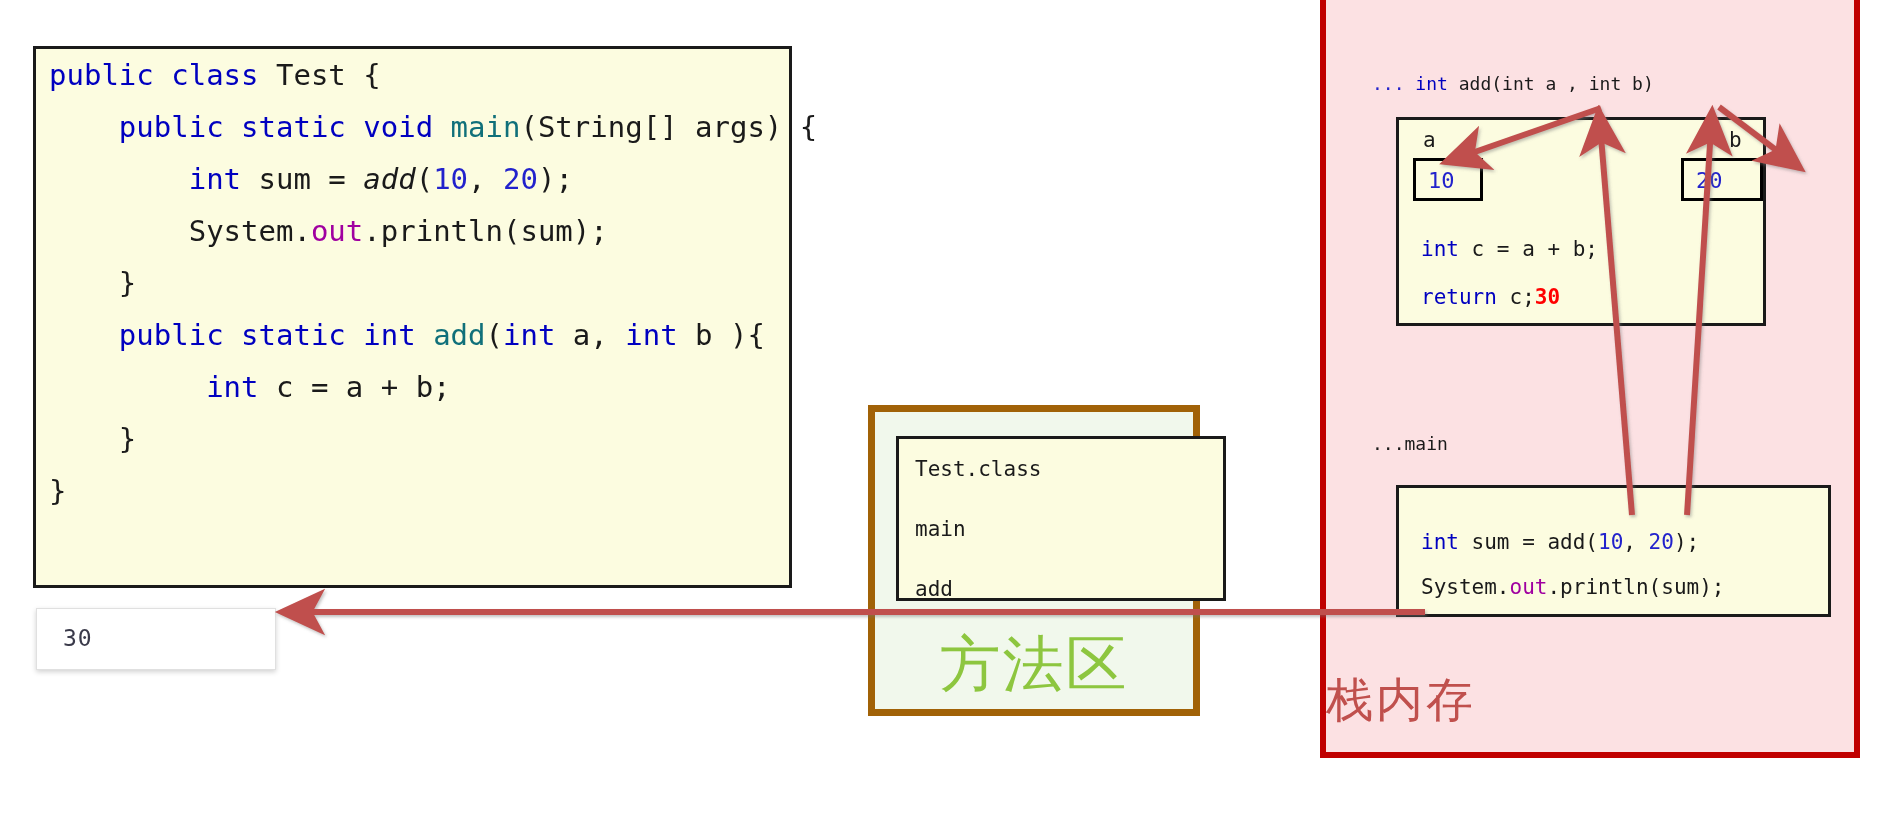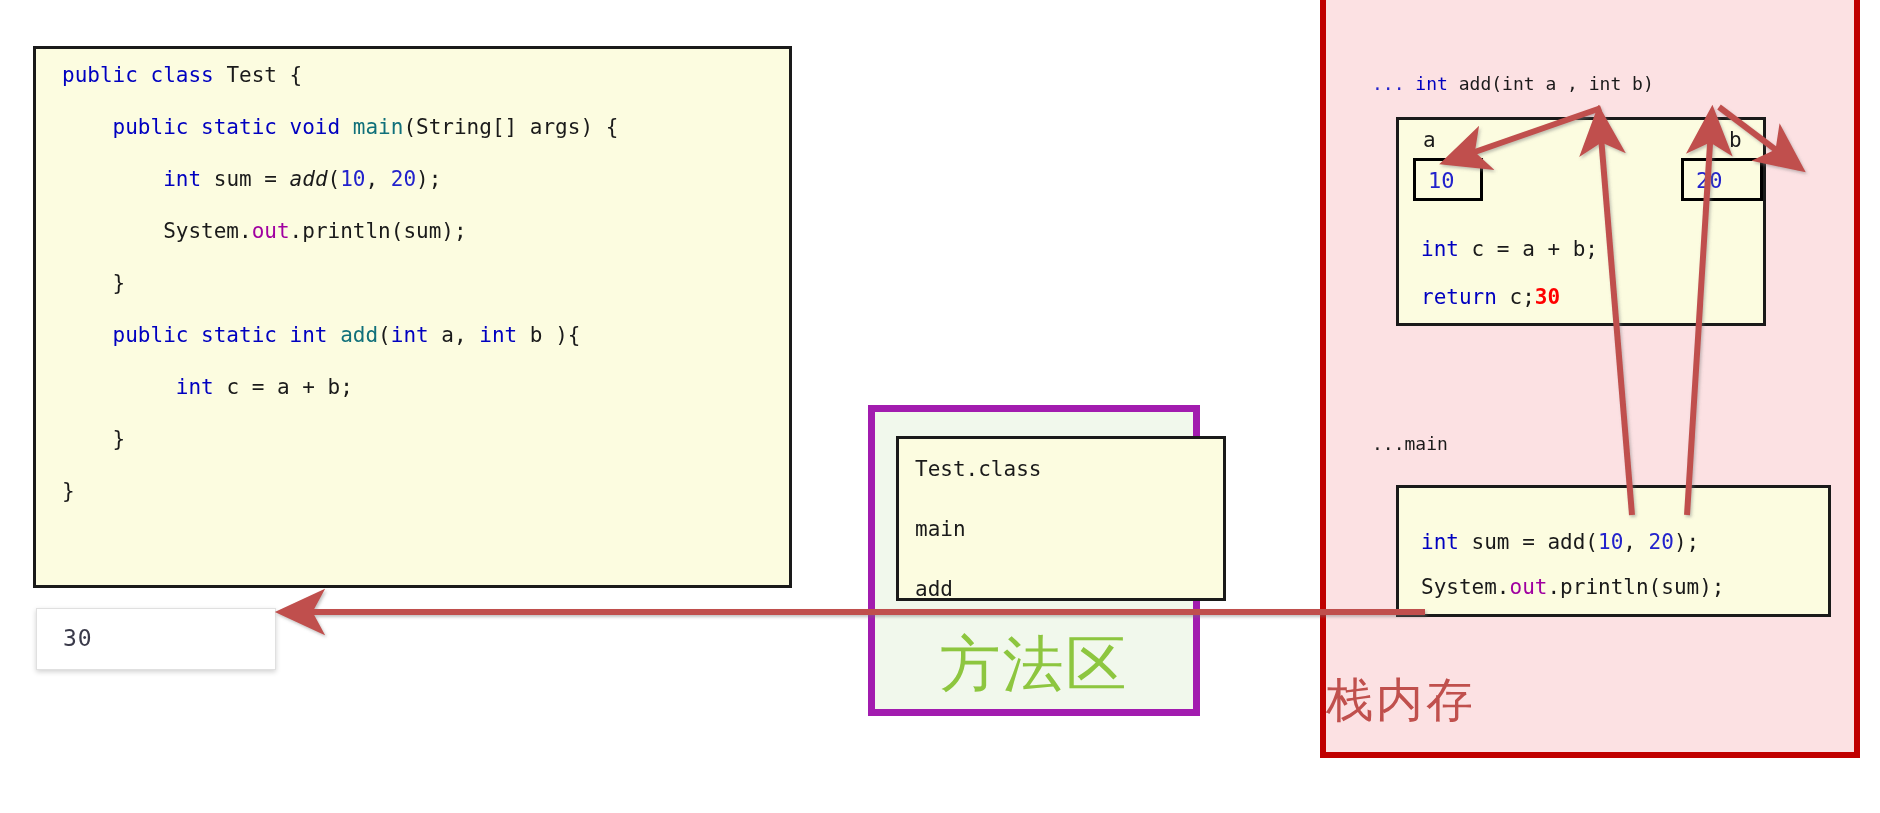--- a/index.html
+++ b/index.html
@@ -29,24 +29,24 @@
     position: absolute;
     left: 33px;
     top: 46px;
     width: 759px;
     height: 542px;
     box-sizing: border-box;
     background: #fcfce0;
     border: 3px solid #1a1a1a;
   }
   #source-code-panel .code-line {
-    font-size: 21px;
+    font-size: 29px;
     line-height: 52px;
     white-space: pre;
-    padding-left: 26px;
+    padding-left: 13px;
     letter-spacing: 0px;
   }
 
   
   #console-output-box {
     position: absolute;
     left: 36px;
     top: 608px;
     width: 240px;
     height: 62px;
@@ -64,21 +64,21 @@
 
   
   #method-area-panel {
     position: absolute;
     left: 868px;
     top: 405px;
     width: 332px;
     height: 311px;
     box-sizing: border-box;
     background: #f1f8ec;
-    border: 7px solid #a21caf;
+    border: 7px solid #a16207;
   }
   #method-area-inner {
     position: absolute;
     left: 21px;
     top: 24px;
     width: 330px;
     height: 165px;
     box-sizing: border-box;
     background: #fcfce0;
     border: 3px solid #1a1a1a;

